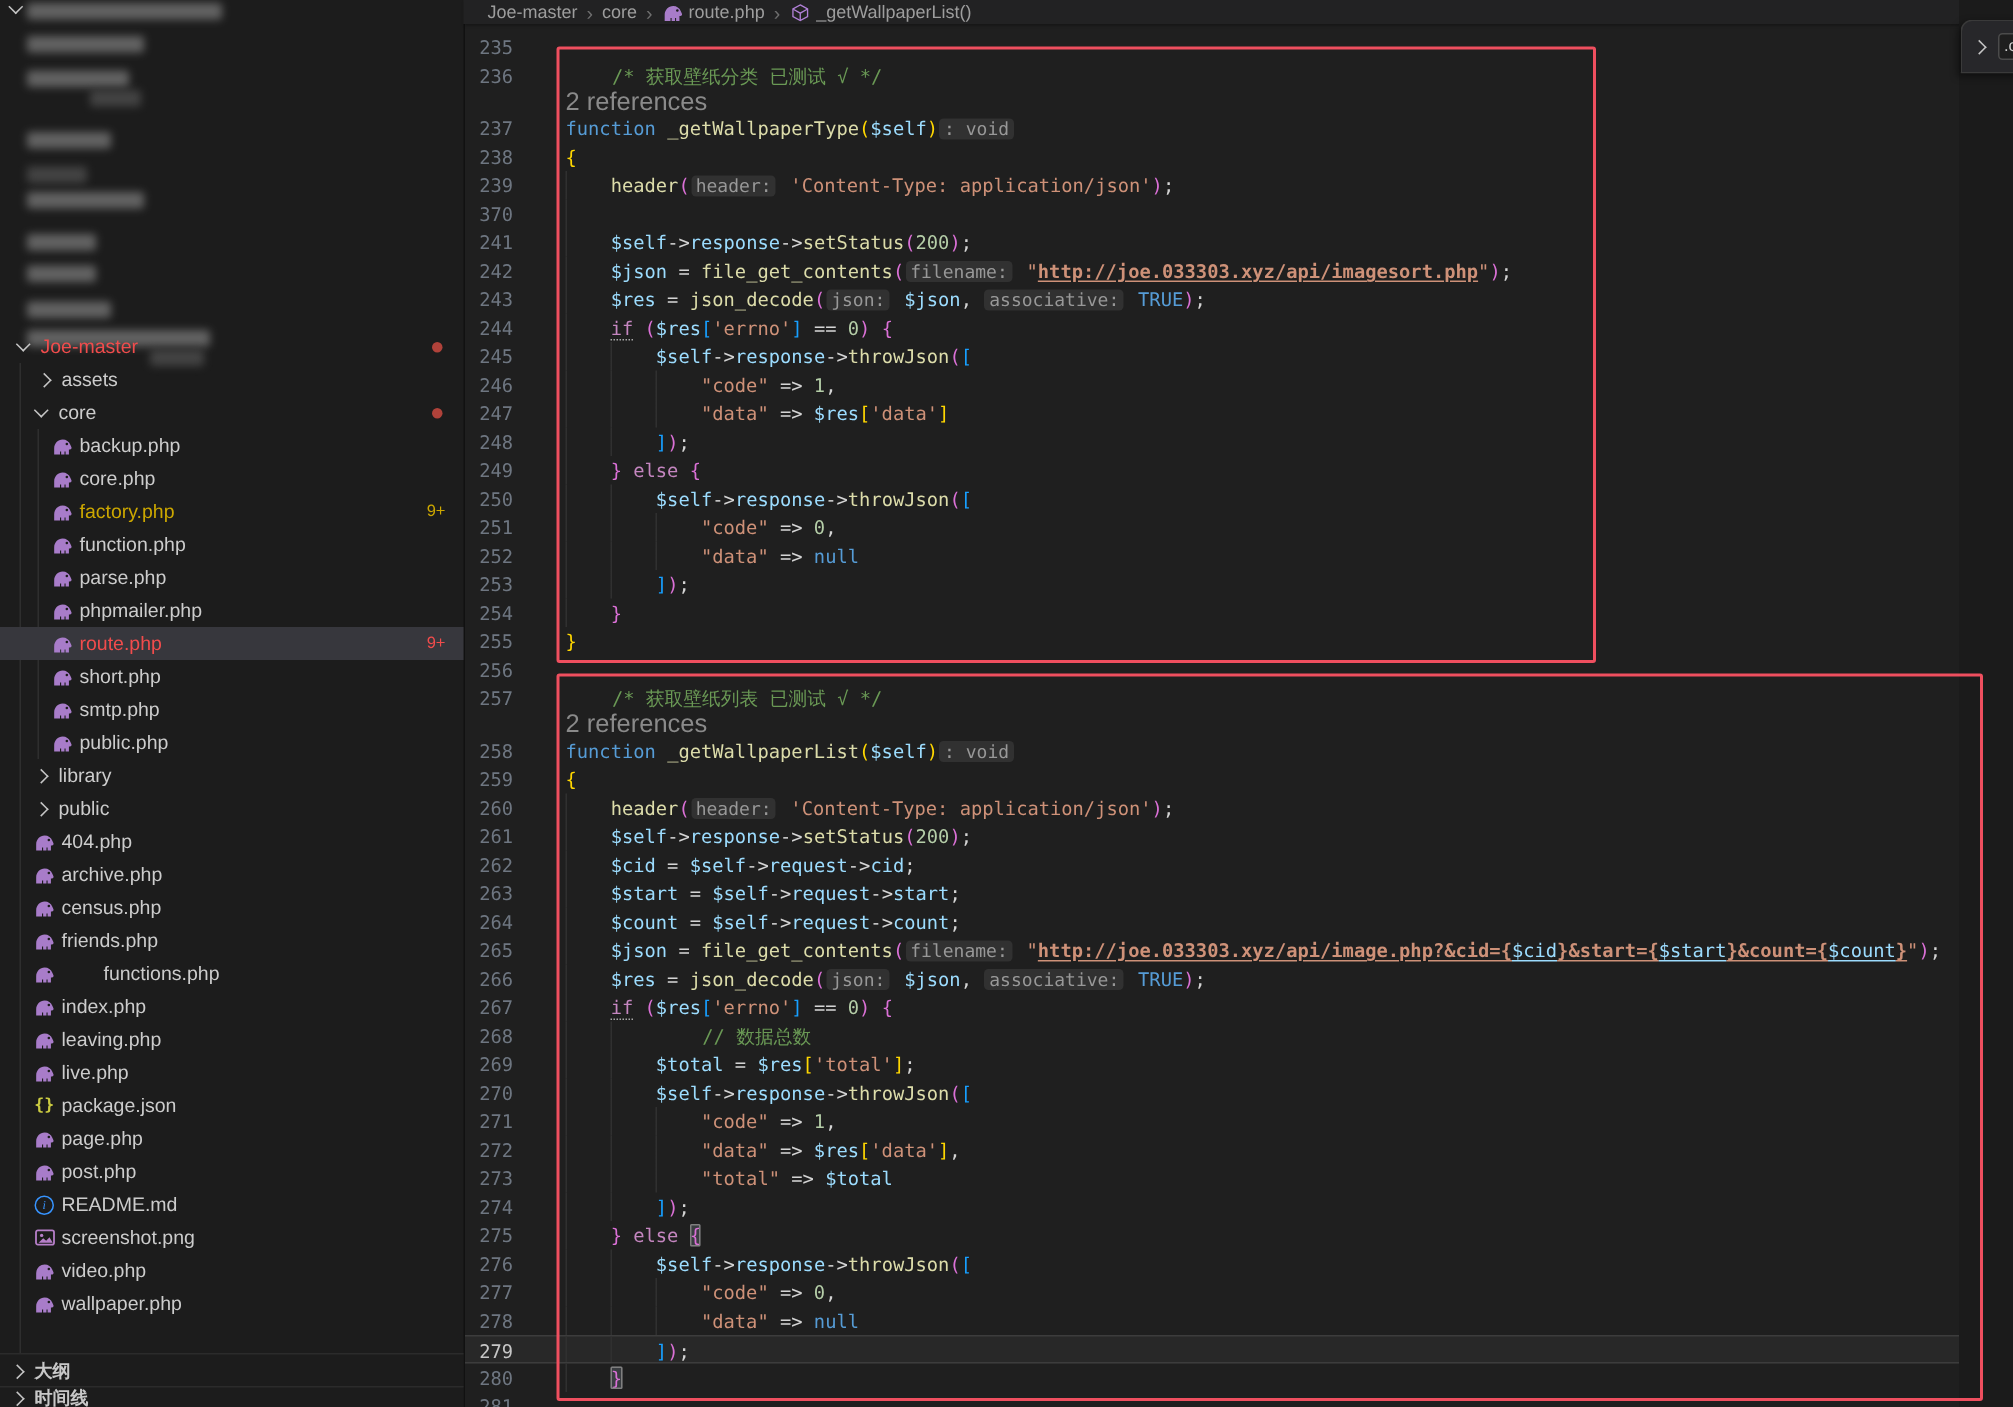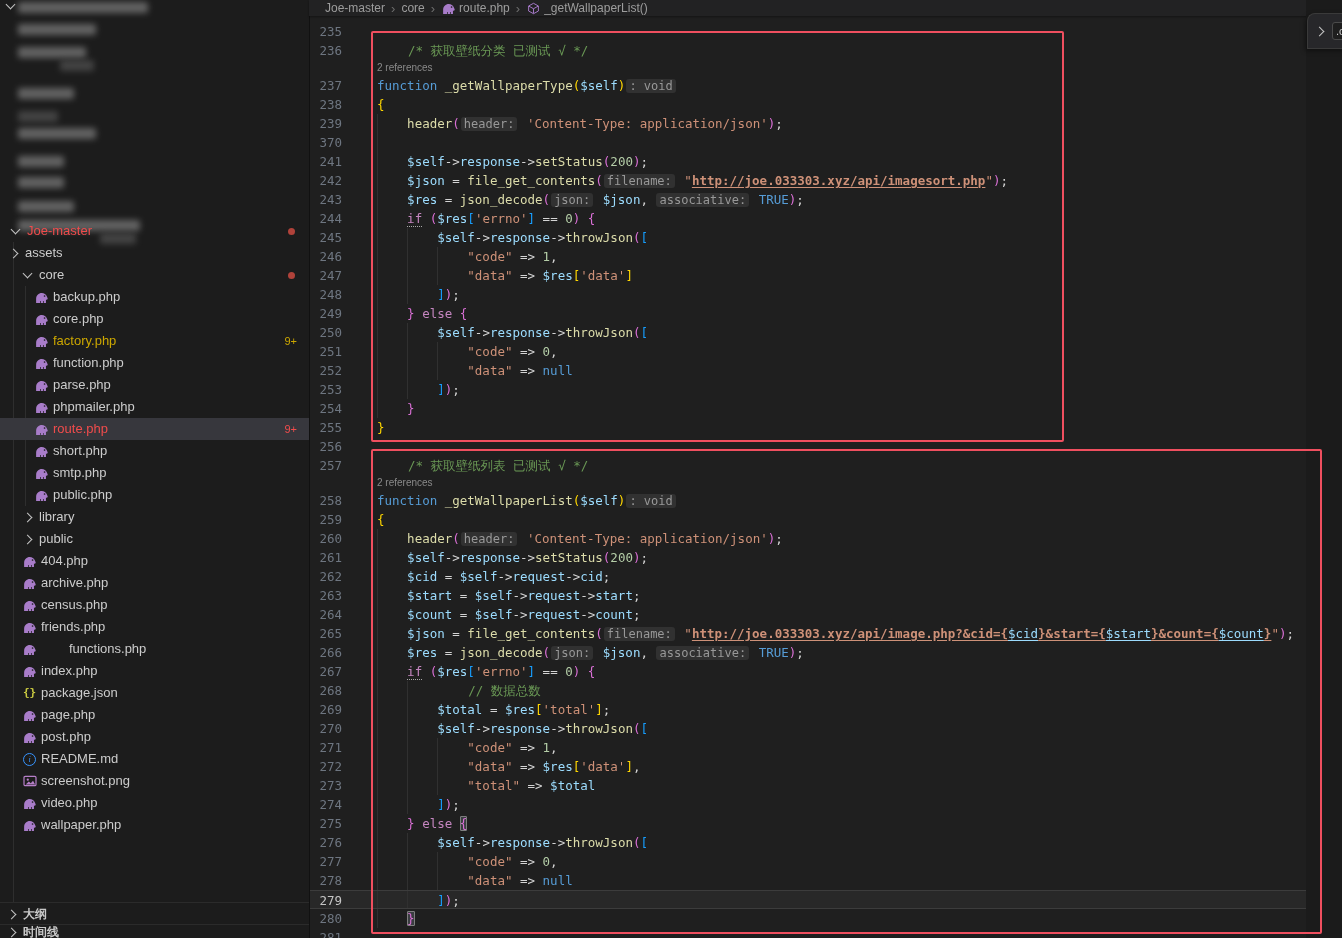--- a/index.html
+++ b/index.html
@@ -43,21 +43,21 @@
               box-shadow:0 1px 2px rgba(0,0,0,.35);z-index:3;}
   .bc-item{display:inline-flex;align-items:center;gap:3px;cursor:pointer;}
   .bc-sep{color:#6e6e6e;margin:0 6px;font-size:13px;}
   .code{position:absolute;left:0;top:22px;width:100%;
         font-family:"DejaVu Sans Mono","Liberation Mono",monospace;font-size:12.5px;}
   .row{height:19px;line-height:19px;white-space:pre;display:flex;box-sizing:border-box;}
   .row .ln{width:33px;text-align:right;color:#6e7681;flex:none;font-size:12.5px;}
   .row .lc{margin-left:35px;flex:1;}
   .row.cur{background:#282828;border-top:1px solid #3c3c3c;border-bottom:1px solid #3c3c3c;}
   .row.cur .ln{color:#c6c6c6;}
-  .lensrow{height:16px;line-height:15px;font-size:10px;color:#8a8a8a;padding-left:68px;font-family:"Liberation Sans",sans-serif;}
+  .lensrow{height:16px;line-height:15px;font-size:17px;color:#8a8a8a;padding-left:68px;font-family:"Liberation Sans",sans-serif;}
   .pln{color:#d4d4d4;} .kw{color:#569cd6;} .ctrl{color:#c586c0;}
   .ifkw{color:#c586c0;text-decoration:underline dotted #a9a9a9 1px;text-underline-offset:3px;}
   .fn{color:#dcdcaa;} .var{color:#9cdcfe;} .num{color:#b5cea8;} .cmt{color:#6a9955;margin-left:31px;}
   .str{color:#ce9178;}
   .strU{color:#ce9178;text-decoration:underline;text-underline-offset:2px;font-weight:bold;}
   .varU{color:#9cdcfe;text-decoration:underline;text-underline-offset:2px;}
   .b1{color:#ffd700;} .b2{color:#da70d6;} .b3{color:#179fff;}
   .b2m{color:#da70d6;outline:1px solid #7f7f7f;outline-offset:-1px;background:#3a3d41;border-radius:1px;}
   .hint{background:#313131;color:#989898;border-radius:3px;padding:0 3px;margin:0 2px 0 1px;font-size:12px;}
 
@@ -99,21 +99,21 @@
       <span class="blurbar dim" style="left:100px;top:233px;width:36px;"></span>
     </div>
     <div class="tree-guide" style="left:13px;top:242px;height:660px;"></div>
     <div class="tree-guide" style="left:25px;top:286px;height:220px;"></div>
     <div class="tree" id="tree">
         <div class="tree-row err" style="padding-left: 10px;">
           <span class="chev down"></span>
           <span class="lbl">Joe-master</span>
           <span class="dot"></span>
         </div>
-        <div class="tree-row" style="padding-left: 8px;">
+        <div class="tree-row" style="padding-left: 24px;">
           <span class="chev right"></span>
           <span class="lbl">assets</span>
         </div>
         <div class="tree-row" style="padding-left: 22px;">
           <span class="chev down"></span>
           <span class="lbl">core</span>
           <span class="dot"></span>
         </div>
         <div class="tree-row" style="padding-left: 34px;">
           <span class="ficon">
@@ -261,20 +261,38 @@
           <span class="lbl">functions.php</span>
         </div>
         <div class="tree-row" style="padding-left: 22px;">
           <span class="ficon">
             <svg width="15" height="13" viewBox="0 0 16 14">
               <path fill="#a87cc9" d="M2.2 13V8.6C2.2 5 4.9 2.2 8.3 2.2c2.5 0 4.6 1.5 5.5 3.7l.8 1.9c.3.8-.2 1.6-1.1 1.6h-.7V13h-2.4v-2.3h-.8V13H7.2v-2.3h-.8V13H2.2z"></path>
               <circle cx="11.3" cy="5.4" r=".9" fill="#1c1c1c"></circle>
             </svg>
           </span>
           <span class="lbl">index.php</span>
+        </div>
+        <div class="tree-row" style="padding-left: 22px;">
+          <span class="ficon">
+            <svg width="15" height="13" viewBox="0 0 16 14">
+              <path fill="#a87cc9" d="M2.2 13V8.6C2.2 5 4.9 2.2 8.3 2.2c2.5 0 4.6 1.5 5.5 3.7l.8 1.9c.3.8-.2 1.6-1.1 1.6h-.7V13h-2.4v-2.3h-.8V13H7.2v-2.3h-.8V13H2.2z"></path>
+              <circle cx="11.3" cy="5.4" r=".9" fill="#1c1c1c"></circle>
+            </svg>
+          </span>
+          <span class="lbl">leaving.php</span>
+        </div>
+        <div class="tree-row" style="padding-left: 22px;">
+          <span class="ficon">
+            <svg width="15" height="13" viewBox="0 0 16 14">
+              <path fill="#a87cc9" d="M2.2 13V8.6C2.2 5 4.9 2.2 8.3 2.2c2.5 0 4.6 1.5 5.5 3.7l.8 1.9c.3.8-.2 1.6-1.1 1.6h-.7V13h-2.4v-2.3h-.8V13H7.2v-2.3h-.8V13H2.2z"></path>
+              <circle cx="11.3" cy="5.4" r=".9" fill="#1c1c1c"></circle>
+            </svg>
+          </span>
+          <span class="lbl">live.php</span>
         </div>
         <div class="tree-row" style="padding-left: 22px;">
           <span class="ficon">
             <span class="jsonic">{}</span>
           </span>
           <span class="lbl">package.json</span>
         </div>
         <div class="tree-row" style="padding-left: 22px;">
           <span class="ficon">
             <svg width="15" height="13" viewBox="0 0 16 14">

